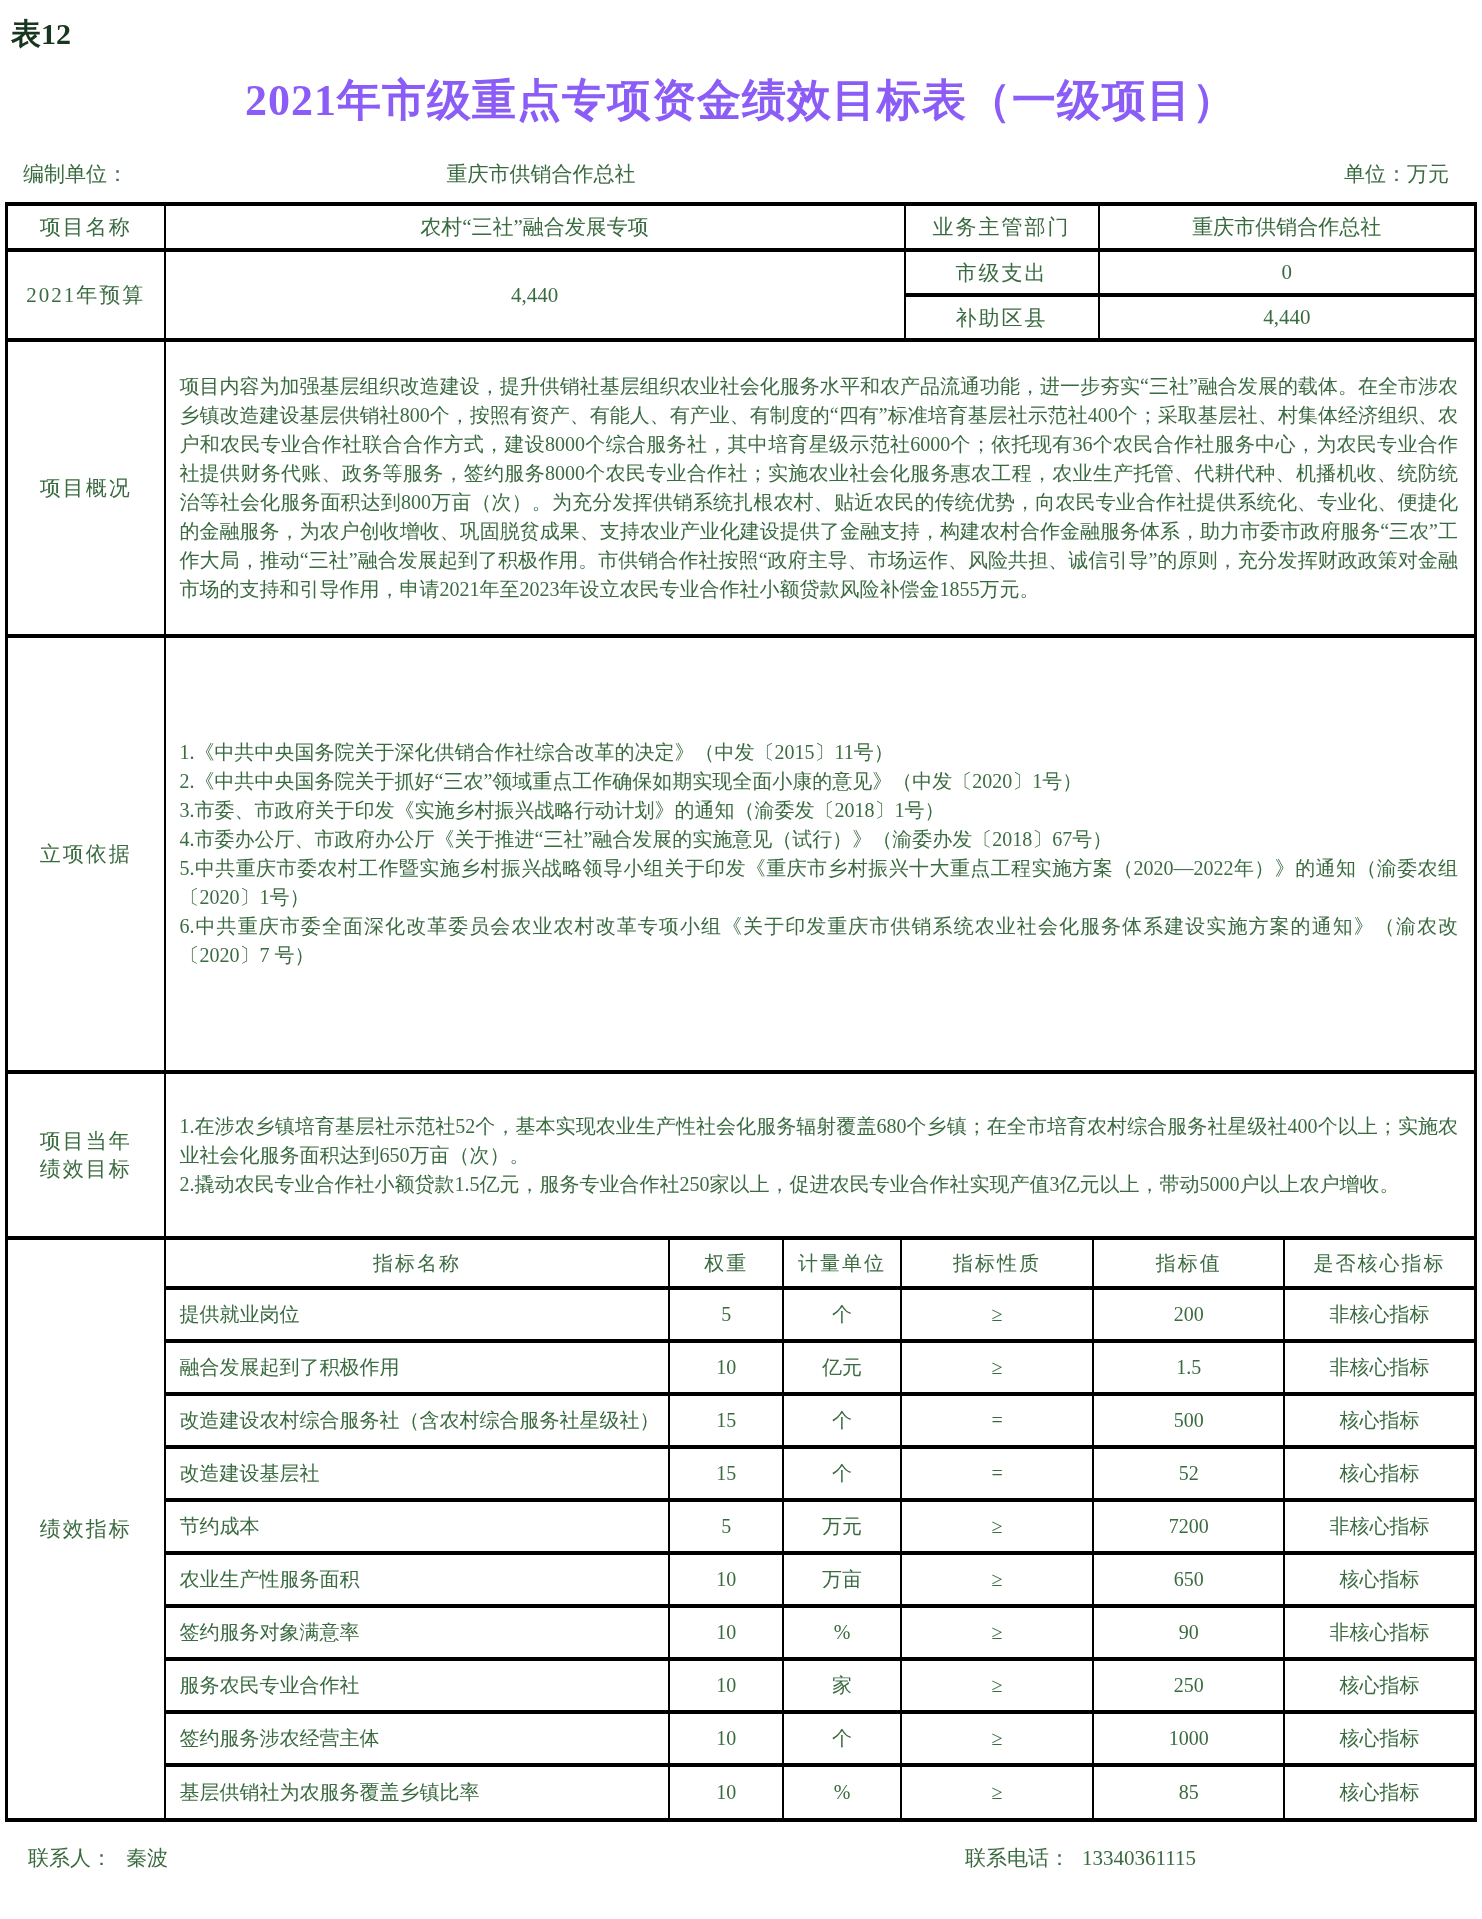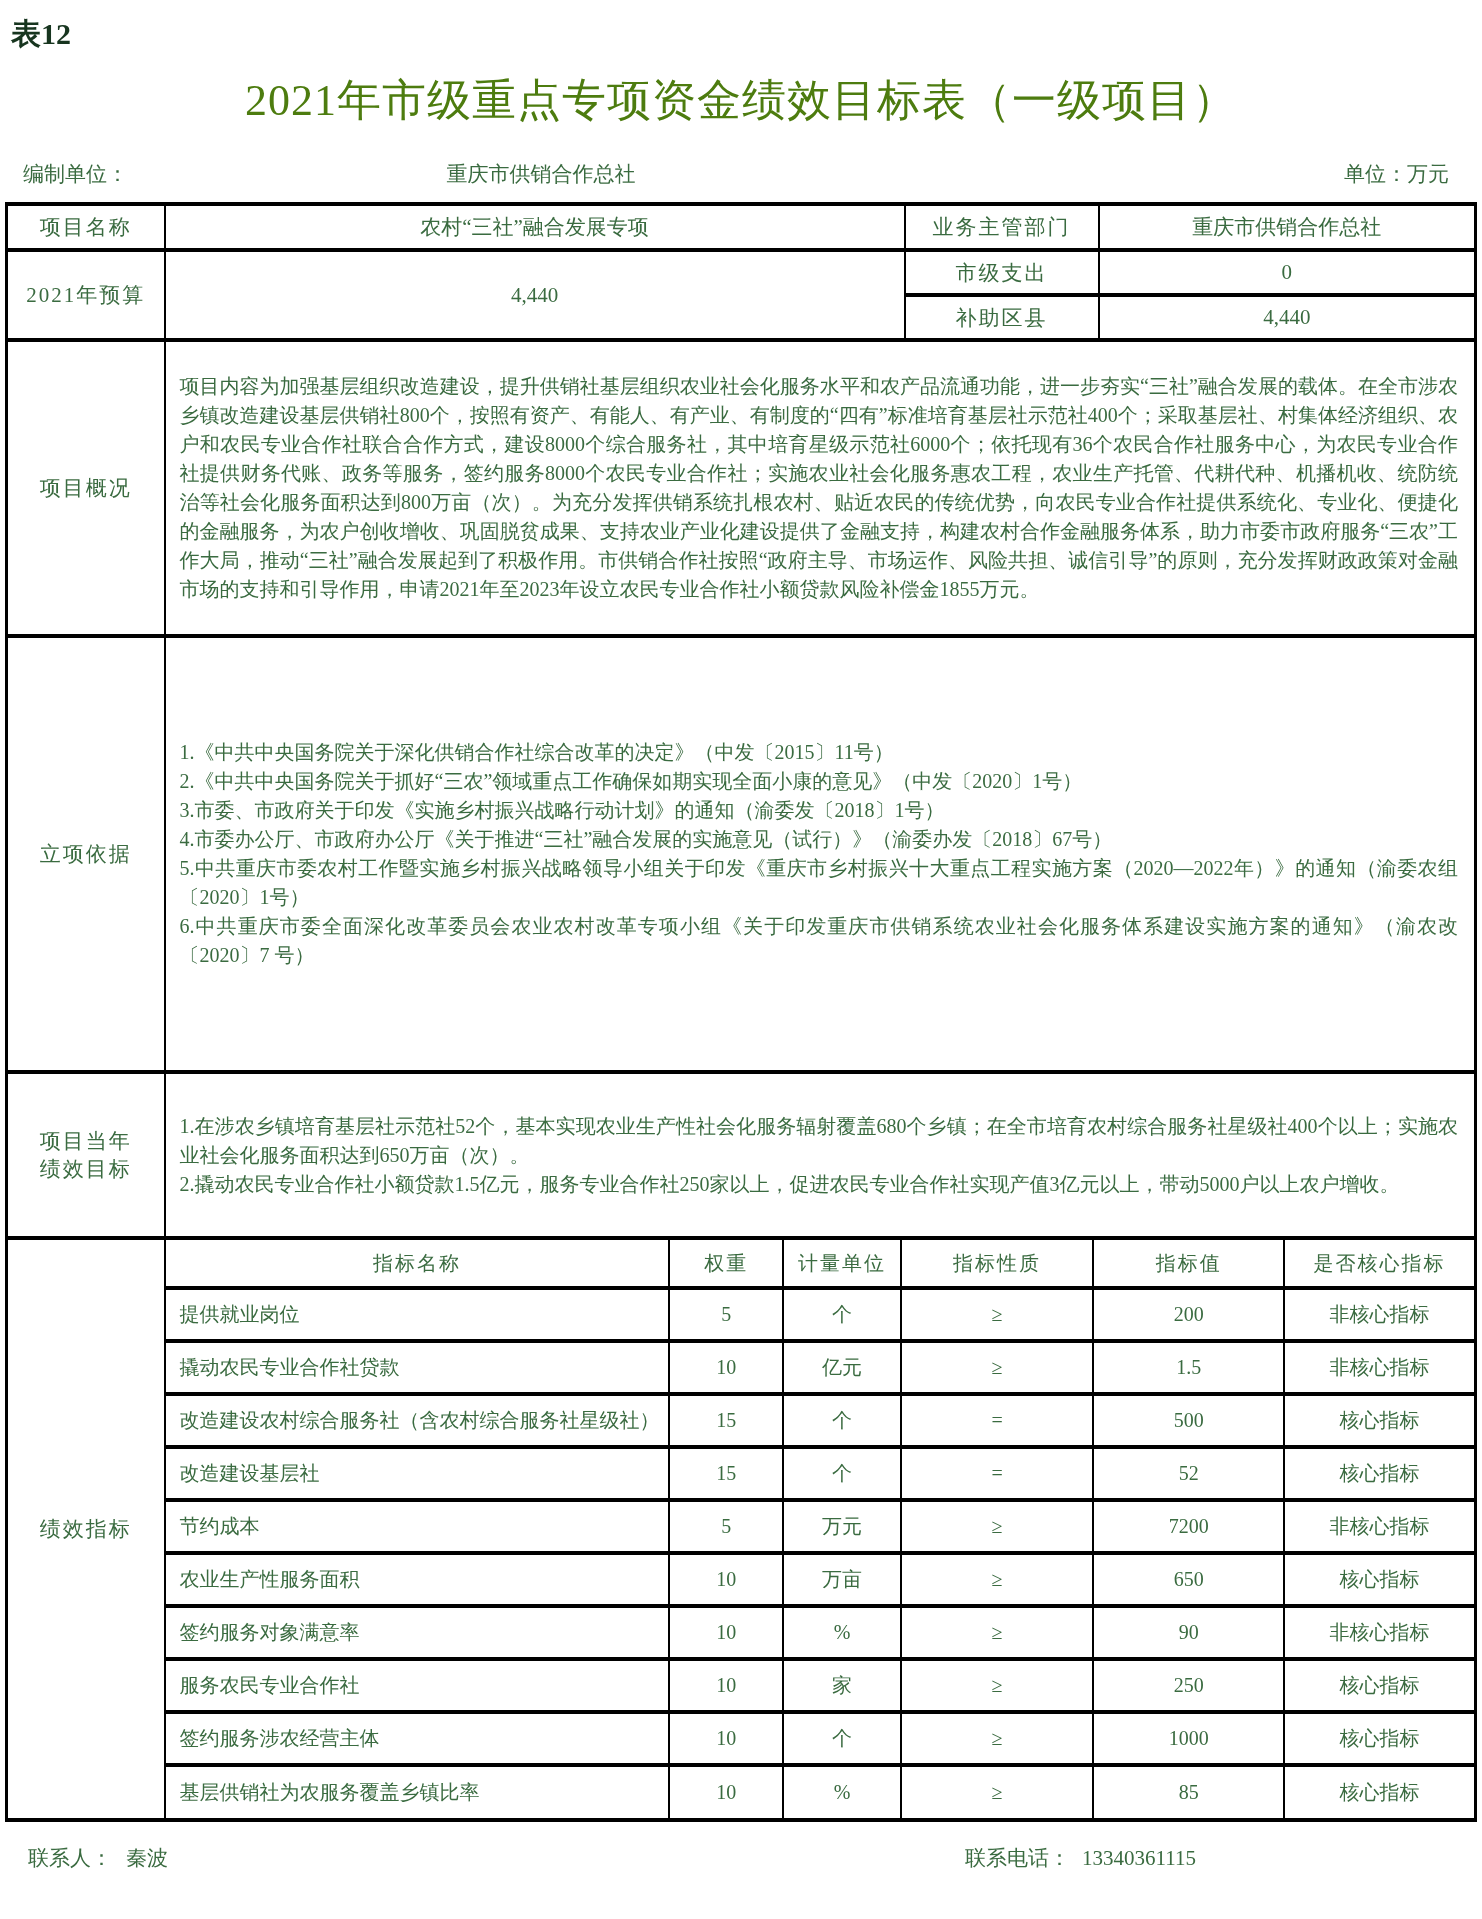--- a/index.html
+++ b/index.html
@@ -15,22 +15,22 @@
   .top-label {
     font-size: 30px;
     color: #17351f;
     margin-left: 6px;
     font-weight: bold;
   }
 
   .doc-title {
     text-align: center;
     font-size: 44px;
-    font-weight: normal;
-    color: #4d7c0f;
+    font-weight: bold;
+    color: #8b5cf6;
     letter-spacing: 1px;
     margin: 16px 0 30px 0;
   }
 
   .meta-row {
     position: relative;
     height: 32px;
     font-size: 21px;
     margin-bottom: 10px;
   }
@@ -202,21 +202,21 @@
 
           <tr class="ind-row">
             <td class="name">提供就业岗位</td>
             <td>5</td>
             <td>个</td>
             <td>≥</td>
             <td>200</td>
             <td>非核心指标</td>
           </tr>
           <tr class="ind-row">
-            <td class="name">撬动农民专业合作社贷款</td>
+            <td class="name">融合发展起到了积极作用</td>
             <td>10</td>
             <td>亿元</td>
             <td>≥</td>
             <td>1.5</td>
             <td>非核心指标</td>
           </tr>
           <tr class="ind-row">
             <td class="name">改造建设农村综合服务社（含农村综合服务社星级社）</td>
             <td>15</td>
             <td>个</td>

